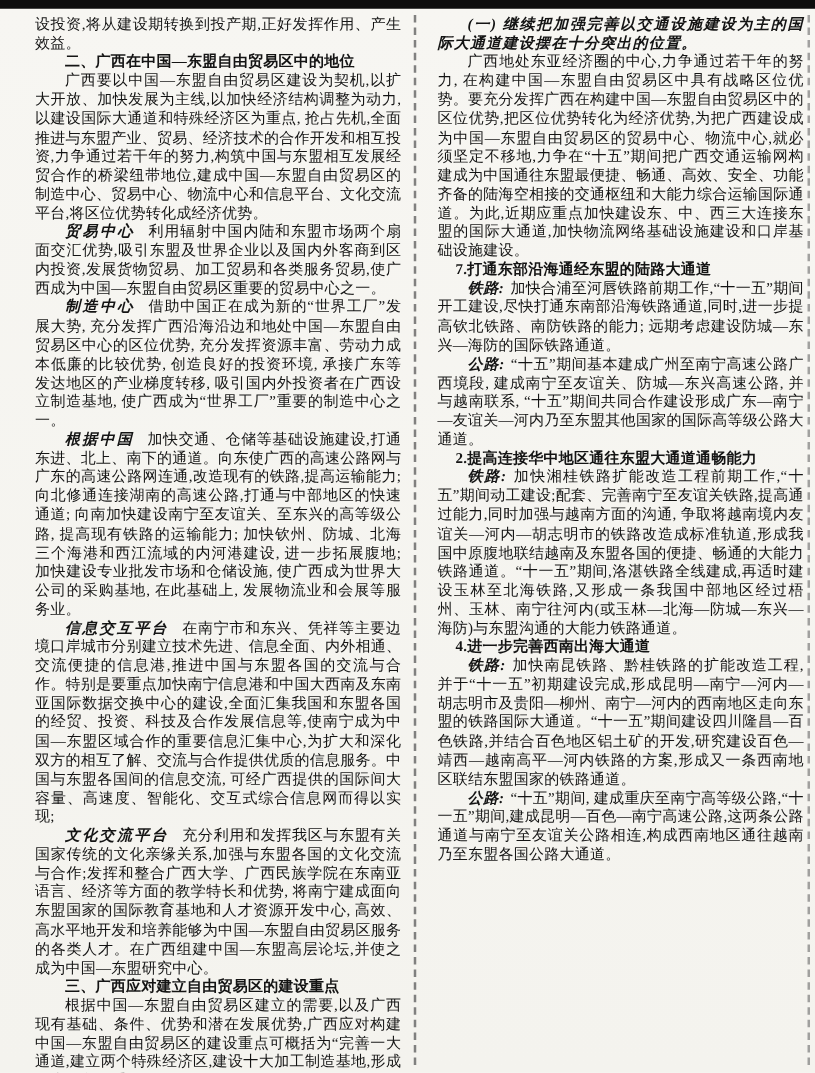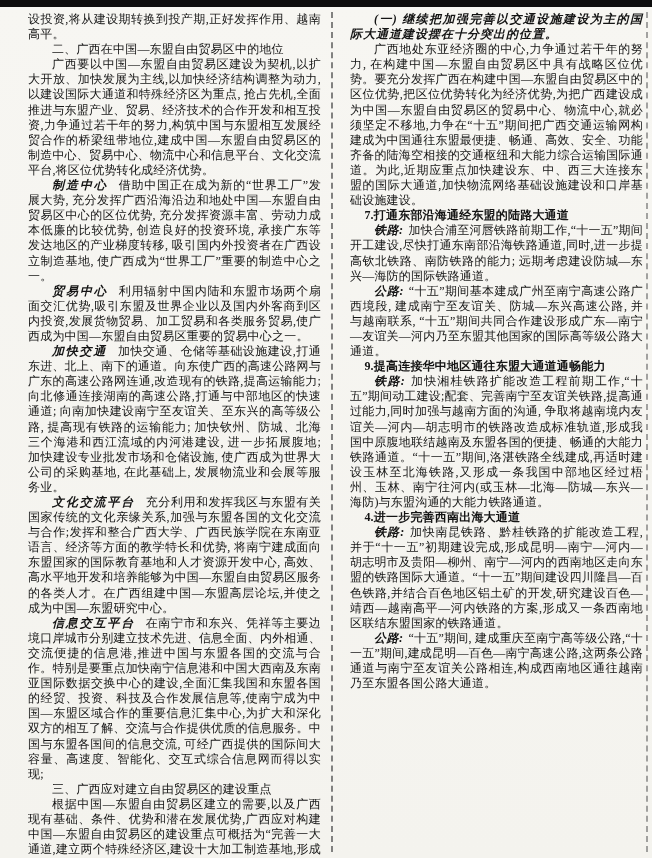--- a/index.html
+++ b/index.html
@@ -33,53 +33,53 @@
     letter-spacing: 0.2px;
   }
   .col-left  { left: 28px; }
   .col-right { left: 350px; }
   .col p, .col h3 {
     margin: 0; padding: 0;
     font-size: 12px; line-height: 15.1px; font-weight: normal;
   }
   .col p { text-indent: 2em; }
   .col p.noindent { text-indent: 0; }
-  .col h3.heading { font-weight: normal; text-indent: 2em; }
+  .col h3.heading { font-weight: bold; text-indent: 2em; }
   .col h3.subheading { font-weight: bold; text-indent: 1.2em; }
   .col p.para-italic { font-style: italic; font-weight: bold; letter-spacing: 1px; }
   .lead {
     font-style: italic; font-weight: bold;
     letter-spacing: 1.5px; margin-right: 0.9em;
   }
   .lead.tight { letter-spacing: 0.5px; margin-right: 0.4em; }
 </style>
 </head>
 <body>
 
 <div class="page">
   <div class="top-bar"></div>
   <div class="col col-left" id="col-left">
-      <p class="para noindent">设投资,将从建设期转换到投产期,正好发挥作用、越南高平。</p>
+      <p class="para noindent">设投资,将从建设期转换到投产期,正好发挥作用、产生效益。</p>
       <h3 class="heading">二、广西在中国—东盟自由贸易区中的地位</h3>
       <p class="para">广西要以中国—东盟自由贸易区建设为契机,以扩大开放、加快发展为主线,以加快经济结构调整为动力,以建设国际大通道和特殊经济区为重点, 抢占先机,全面推进与东盟产业、贸易、经济技术的合作开发和相互投资,力争通过若干年的努力,构筑中国与东盟相互发展经贸合作的桥梁纽带地位,建成中国—东盟自由贸易区的制造中心、贸易中心、物流中心和信息平台、文化交流平台,将区位优势转化成经济优势。</p>
+      <p class="para"><span class="lead">贸易中心</span>利用辐射中国内陆和东盟市场两个扇面交汇优势,吸引东盟及世界企业以及国内外客商到区内投资,发展货物贸易、加工贸易和各类服务贸易,使广西成为中国—东盟自由贸易区重要的贸易中心之一。</p>
       <p class="para"><span class="lead">制造中心</span>借助中国正在成为新的“世界工厂”发展大势, 充分发挥广西沿海沿边和地处中国—东盟自由贸易区中心的区位优势, 充分发挥资源丰富、劳动力成本低廉的比较优势, 创造良好的投资环境, 承接广东等发达地区的产业梯度转移, 吸引国内外投资者在广西设立制造基地, 使广西成为“世界工厂”重要的制造中心之一。</p>
-      <p class="para"><span class="lead">贸易中心</span>利用辐射中国内陆和东盟市场两个扇面交汇优势,吸引东盟及世界企业以及国内外客商到区内投资,发展货物贸易、加工贸易和各类服务贸易,使广西成为中国—东盟自由贸易区重要的贸易中心之一。</p>
-      <p class="para"><span class="lead">加快交通</span>加快交通、仓储等基础设施建设,打通东进、北上、南下的通道。向东使广西的高速公路网与广东的高速公路网连通,改造现有的铁路,提高运输能力;向北修通连接湖南的高速公路,打通与中部地区的快速通道; 向南加快建设南宁至友谊关、至东兴的高等级公路, 提高现有铁路的运输能力; 加快钦州、防城、北海三个海港和西江流域的内河港建设, 进一步拓展腹地; 加快建设专业批发市场和仓储设施, 使广西成为世界大公司的采购基地, 在此基础上, 发展物流业和会展等服务业。</p>
+      <p class="para"><span class="lead">根据中国</span>加快交通、仓储等基础设施建设,打通东进、北上、南下的通道。向东使广西的高速公路网与广东的高速公路网连通,改造现有的铁路,提高运输能力;向北修通连接湖南的高速公路,打通与中部地区的快速通道; 向南加快建设南宁至友谊关、至东兴的高等级公路, 提高现有铁路的运输能力; 加快钦州、防城、北海三个海港和西江流域的内河港建设, 进一步拓展腹地; 加快建设专业批发市场和仓储设施, 使广西成为世界大公司的采购基地, 在此基础上, 发展物流业和会展等服务业。</p>
+      <p class="para"><span class="lead">信息交互平台</span>在南宁市和东兴、凭祥等主要边境口岸城市分别建立技术先进、信息全面、内外相通、交流便捷的信息港,推进中国与东盟各国的交流与合作。特别是要重点加快南宁信息港和中国大西南及东南亚国际数据交换中心的建设,全面汇集我国和东盟各国的经贸、投资、科技及合作发展信息等,使南宁成为中国—东盟区域合作的重要信息汇集中心,为扩大和深化双方的相互了解、交流与合作提供优质的信息服务。中国与东盟各国间的信息交流, 可经广西提供的国际间大容量、高速度、智能化、交互式综合信息网而得以实现;</p>
       <p class="para"><span class="lead">文化交流平台</span>充分利用和发挥我区与东盟有关国家传统的文化亲缘关系,加强与东盟各国的文化交流与合作;发挥和整合广西大学、广西民族学院在东南亚语言、经济等方面的教学特长和优势, 将南宁建成面向东盟国家的国际教育基地和人才资源开发中心, 高效、高水平地开发和培养能够为中国—东盟自由贸易区服务的各类人才。在广西组建中国—东盟高层论坛,并使之成为中国—东盟研究中心。</p>
-      <p class="para"><span class="lead">信息交互平台</span>在南宁市和东兴、凭祥等主要边境口岸城市分别建立技术先进、信息全面、内外相通、交流便捷的信息港,推进中国与东盟各国的交流与合作。特别是要重点加快南宁信息港和中国大西南及东南亚国际数据交换中心的建设,全面汇集我国和东盟各国的经贸、投资、科技及合作发展信息等,使南宁成为中国—东盟区域合作的重要信息汇集中心,为扩大和深化双方的相互了解、交流与合作提供优质的信息服务。中国与东盟各国间的信息交流, 可经广西提供的国际间大容量、高速度、智能化、交互式综合信息网而得以实现;</p>
       <h3 class="heading">三、广西应对建立自由贸易区的建设重点</h3>
       <p class="para">根据中国—东盟自由贸易区建立的需要,以及广西现有基础、条件、优势和潜在发展优势,广西应对构建中国—东盟自由贸易区的建设重点可概括为“完善一大通道,建立两个特殊经济区,建设十大加工制造基地,形成五大服务体系”。</p>
     </div>
   <div class="col-divider"></div>
   <div class="col col-right" id="col-right">
       <p class="para-italic">(一) 继续把加强完善以交通设施建设为主的国际大通道建设摆在十分突出的位置。</p>
       <p class="para">广西地处东亚经济圈的中心,力争通过若干年的努力, 在构建中国—东盟自由贸易区中具有战略区位优势。要充分发挥广西在构建中国—东盟自由贸易区中的区位优势,把区位优势转化为经济优势,为把广西建设成为中国—东盟自由贸易区的贸易中心、物流中心,就必须坚定不移地,力争在“十五”期间把广西交通运输网构建成为中国通往东盟最便捷、畅通、高效、安全、功能齐备的陆海空相接的交通枢纽和大能力综合运输国际通道。为此,近期应重点加快建设东、中、西三大连接东盟的国际大通道,加快物流网络基础设施建设和口岸基础设施建设。</p>
       <h3 class="subheading">7.打通东部沿海通经东盟的陆路大通道</h3>
       <p class="para"><span class="lead tight">铁路:</span>加快合浦至河唇铁路前期工作,“十一五”期间开工建设,尽快打通东南部沿海铁路通道,同时,进一步提高钦北铁路、南防铁路的能力; 远期考虑建设防城—东兴—海防的国际铁路通道。</p>
       <p class="para"><span class="lead tight">公路:</span>“十五”期间基本建成广州至南宁高速公路广西境段, 建成南宁至友谊关、防城—东兴高速公路, 并与越南联系, “十五”期间共同合作建设形成广东—南宁—友谊关—河内乃至东盟其他国家的国际高等级公路大通道。</p>
-      <h3 class="subheading">9.提高连接华中地区通往东盟大通道通畅能力</h3>
+      <h3 class="subheading">2.提高连接华中地区通往东盟大通道通畅能力</h3>
       <p class="para"><span class="lead tight">铁路:</span>加快湘桂铁路扩能改造工程前期工作,“十五”期间动工建设;配套、完善南宁至友谊关铁路,提高通过能力,同时加强与越南方面的沟通, 争取将越南境内友谊关—河内—胡志明市的铁路改造成标准轨道,形成我国中原腹地联结越南及东盟各国的便捷、畅通的大能力铁路通道。“十一五”期间,洛湛铁路全线建成,再适时建设玉林至北海铁路,又形成一条我国中部地区经过梧州、玉林、南宁往河内(或玉林—北海—防城—东兴—海防)与东盟沟通的大能力铁路通道。</p>
       <h3 class="subheading">4.进一步完善西南出海大通道</h3>
       <p class="para"><span class="lead tight">铁路:</span>加快南昆铁路、黔桂铁路的扩能改造工程,并于“十一五”初期建设完成,形成昆明—南宁—河内—胡志明市及贵阳—柳州、南宁—河内的西南地区走向东盟的铁路国际大通道。“十一五”期间建设四川隆昌—百色铁路,并结合百色地区铝土矿的开发,研究建设百色—靖西—越南高平—河内铁路的方案,形成又一条西南地区联结东盟国家的铁路通道。</p>
       <p class="para"><span class="lead tight">公路:</span>“十五”期间, 建成重庆至南宁高等级公路,“十一五”期间,建成昆明—百色—南宁高速公路,这两条公路通道与南宁至友谊关公路相连,构成西南地区通往越南乃至东盟各国公路大通道。</p>
     </div>
   <div class="page-edge"></div>
 </div>
 
 </body></html>

